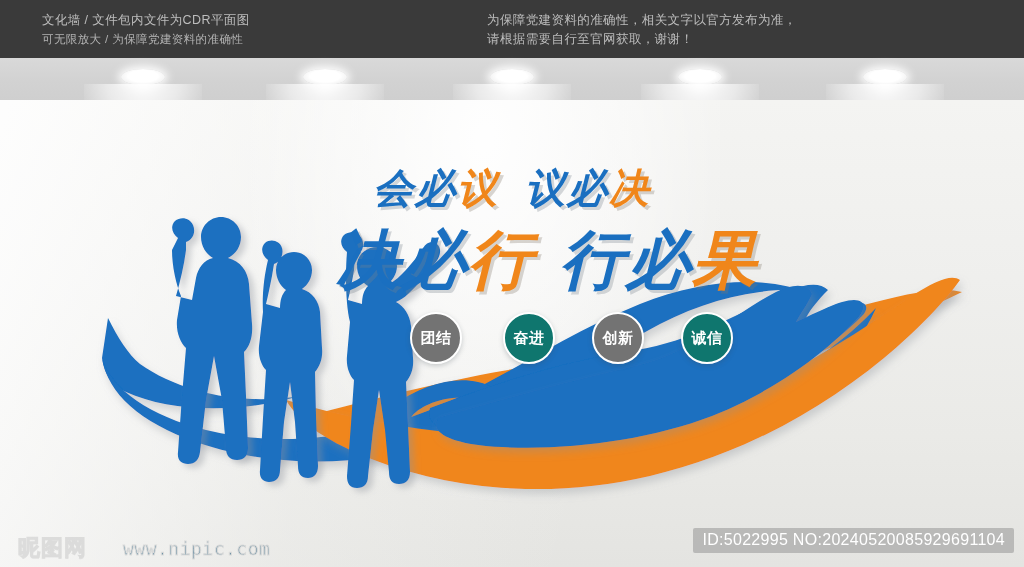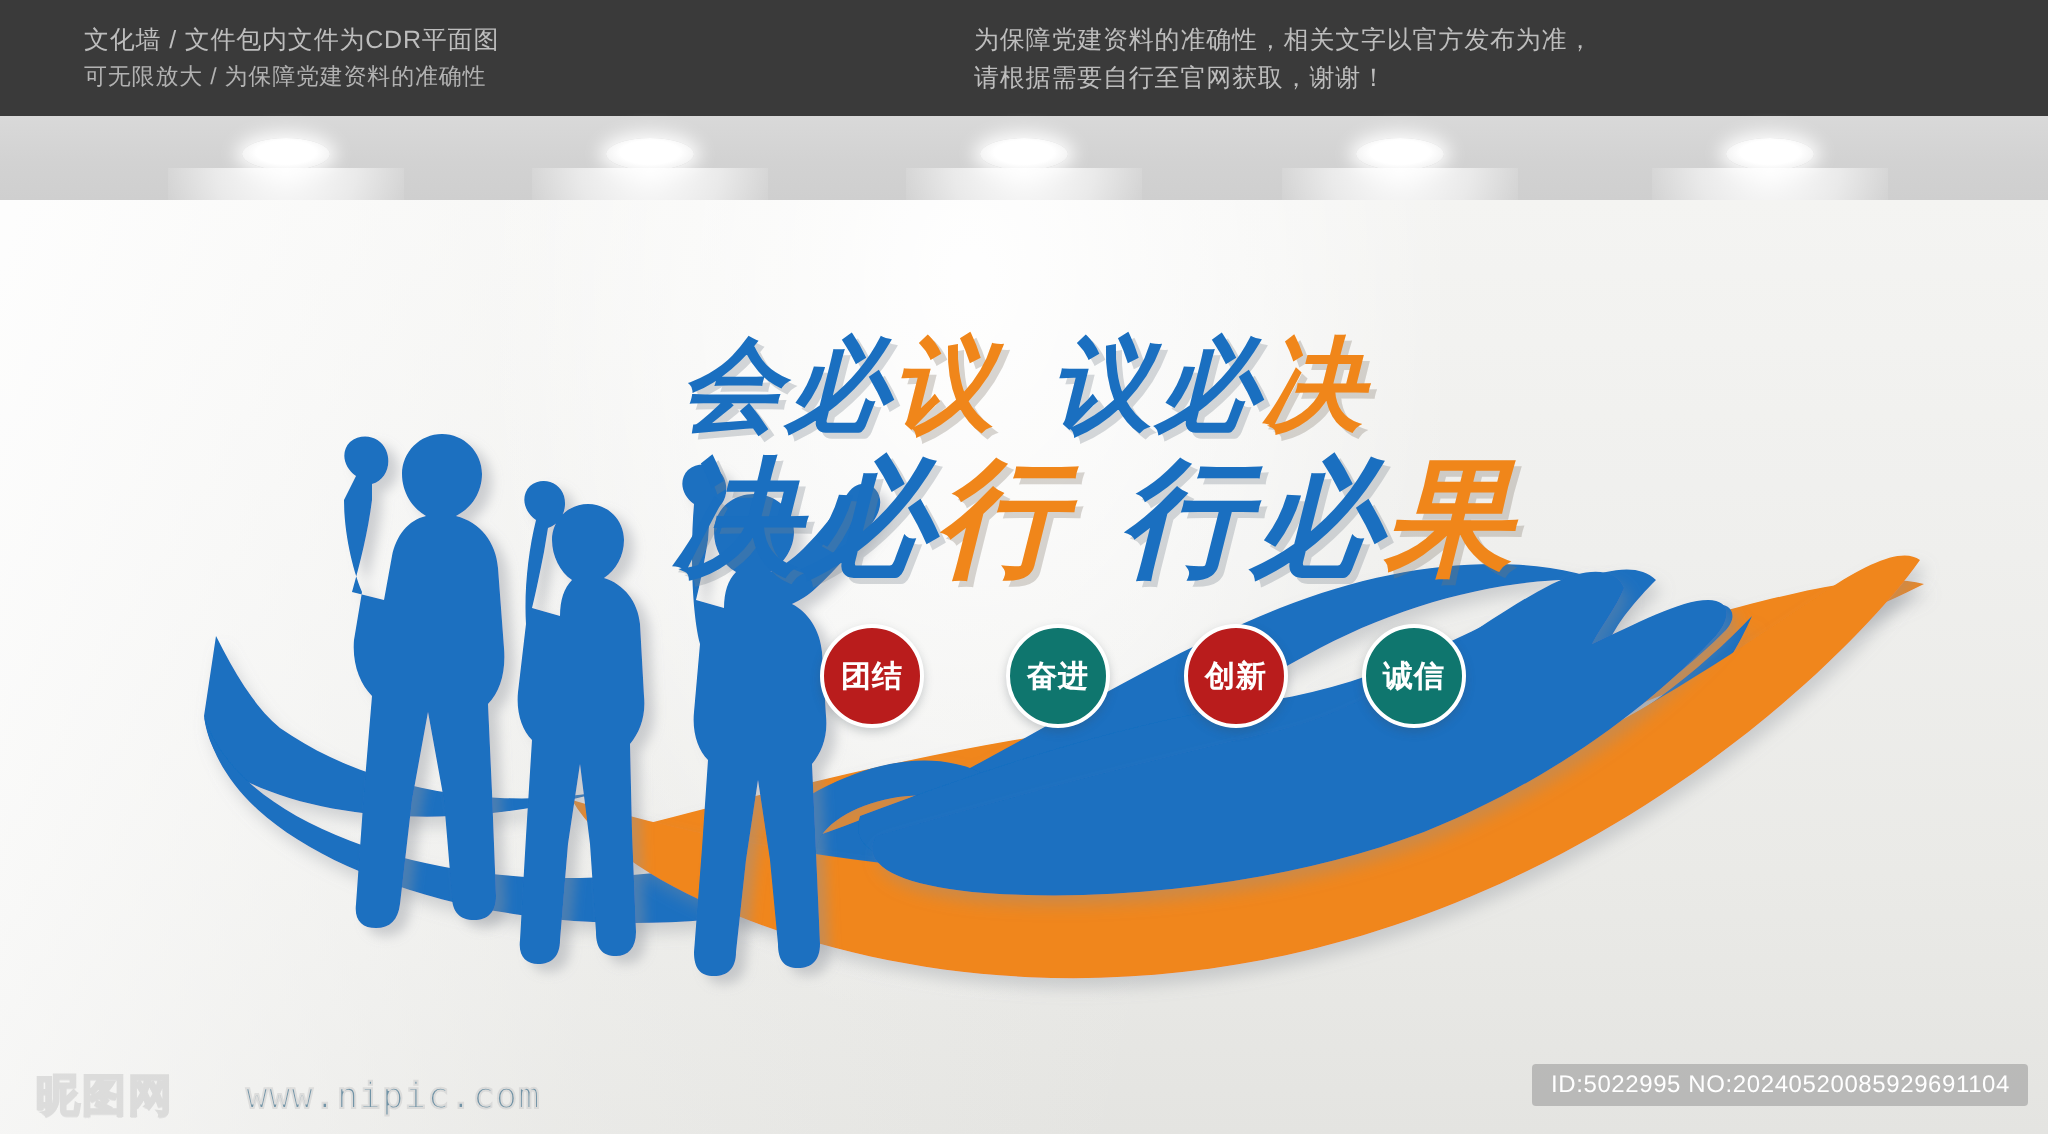--- a/index.html
+++ b/index.html
@@ -65,37 +65,37 @@
   
   .title{
     position:absolute;left:0;top:0;width:1024px;
     text-align:center;pointer-events:none;
   }
   .tline{
     font-family:"DejaVu Sans","Liberation Sans",sans-serif;
     font-weight:bold;font-style:italic;
     white-space:nowrap;line-height:1;
   }
-  .tline.l1{position:absolute;left:0;top:168px;width:1024px;font-size:51px;letter-spacing:2px;}
+  .tline.l1{position:absolute;left:0;top:168px;width:1024px;font-size:40px;letter-spacing:2px;}
   .tline.l2{position:absolute;left:0;top:228px;width:1024px;font-size:64px;letter-spacing:2px;padding-left:70px;box-sizing:border-box;}
   .ch{display:inline-block;}
   .ch.blue{color:#1a6fc0;text-shadow:3px 3px 0 rgba(120,130,140,.30);}
   .ch.orange{color:#f0861a;text-shadow:3px 3px 0 rgba(130,120,105,.30);}
   .gap{display:inline-block;width:26px;}
 
   
   .badge{
     position:absolute;width:52px;height:52px;border-radius:50%;
     box-sizing:border-box;border:2px solid #ffffff;
     display:flex;align-items:center;justify-content:center;
     color:#ffffff;font-size:15px;font-weight:bold;letter-spacing:.5px;
     font-family:"DejaVu Sans","Liberation Sans",sans-serif;
     box-shadow:0 2px 5px rgba(60,70,80,.25);
   }
-  .badge.blue{background:#b91c1c;}
+  .badge.blue{background:#737373;}
   .badge.orange{background:#0f766e;}
 
   
   .wm{
     position:absolute;left:18px;bottom:4px;display:flex;align-items:center;gap:8px;
     opacity:.55;pointer-events:none;
   }
   .wm-cn{
     font-family:"DejaVu Sans","Liberation Sans",sans-serif;
     font-size:22px;font-weight:bold;color:#ffffff;letter-spacing:1px;
@@ -103,21 +103,21 @@
     text-shadow:0 1px 0 #d6d6d6;
   }
   .wm-url{
     font-family:"DejaVu Sans Mono","Liberation Mono",monospace;
     font-size:18px;color:#0c4a6e;letter-spacing:.5px;margin-left:28px;
     -webkit-text-stroke:1px #cdcdcd;
   }
   .idtag{
     position:absolute;right:10px;bottom:14px;
     background:rgba(150,150,150,.55);
-    color:#ffffff;font-size:12px;letter-spacing:.3px;
+    color:#ffffff;font-size:16px;letter-spacing:.3px;
     padding:3px 9px 4px 9px;border-radius:2px;
     font-family:"Liberation Sans",sans-serif;
     pointer-events:none;
   }
 </style>
 </head>
 <body>
 
 <div id="stage">
 

